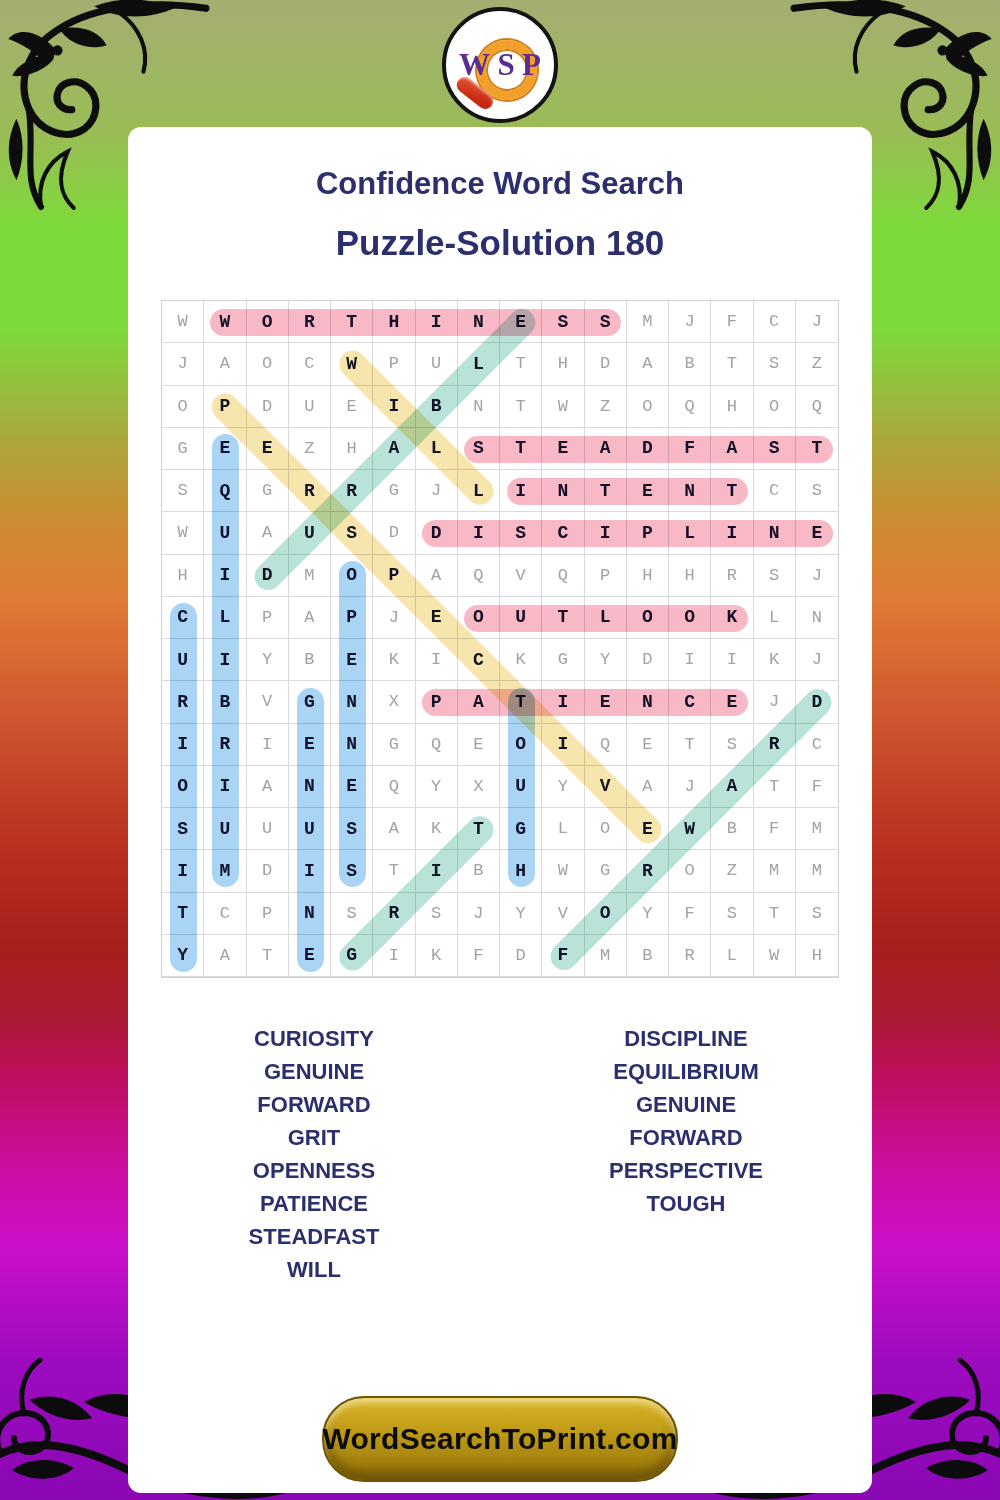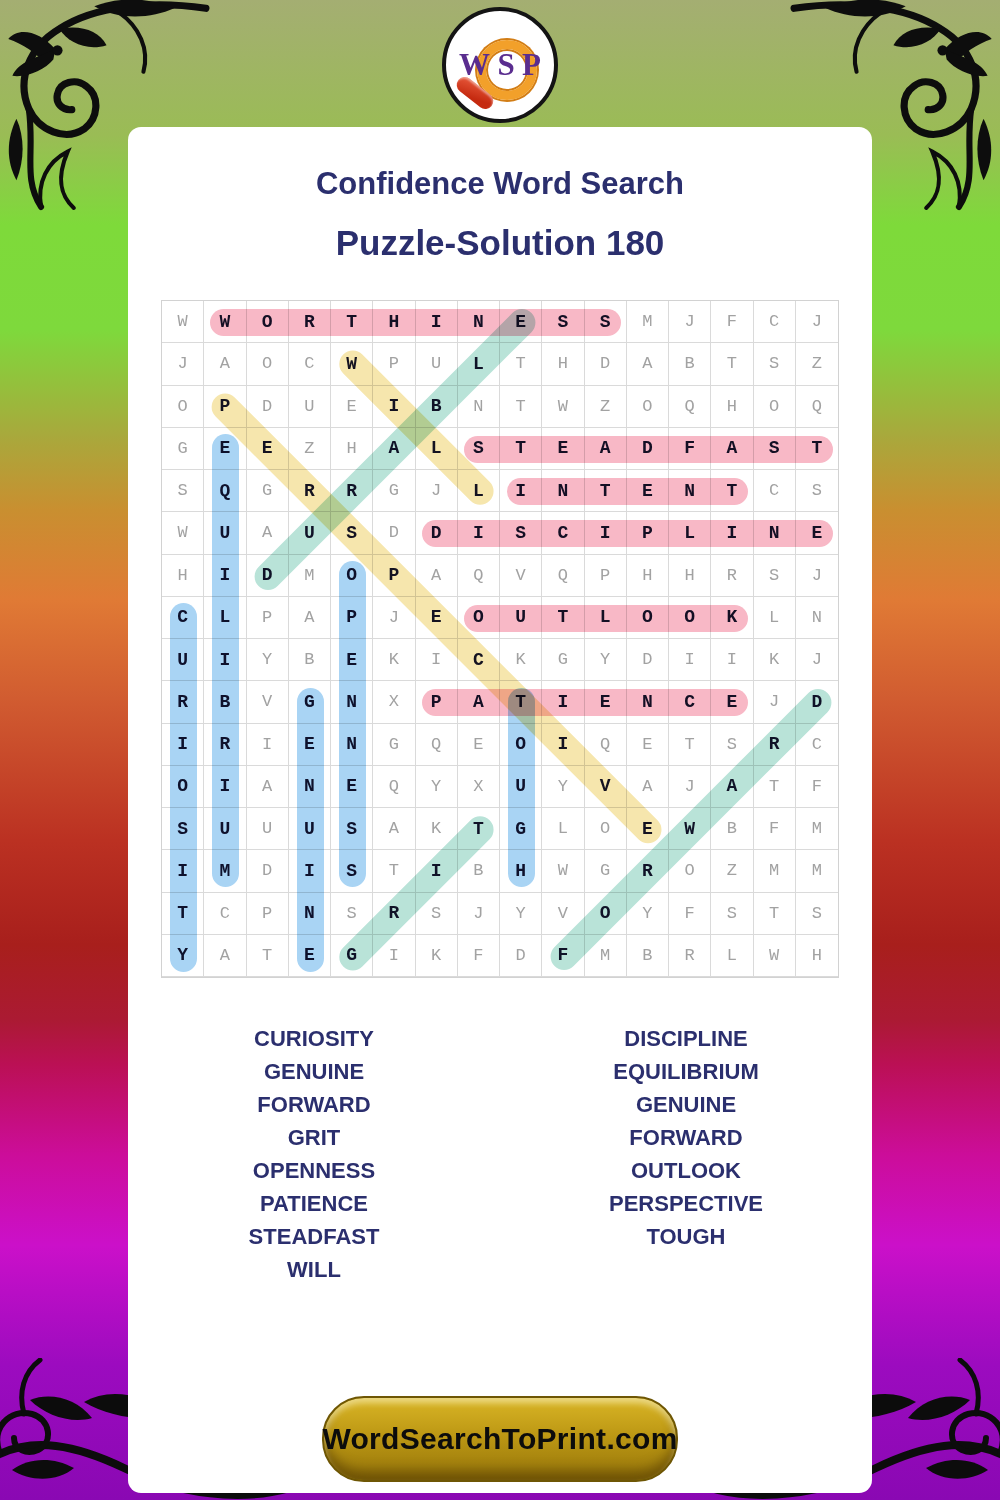--- a/index.html
+++ b/index.html
@@ -426,21 +426,20 @@
           <div>OPENNESS</div>
           <div>PATIENCE</div>
           <div>STEADFAST</div>
           <div>WILL</div>
         </div>
       <div class="word-col" id="words-right">
           <div>DISCIPLINE</div>
           <div>EQUILIBRIUM</div>
           <div>GENUINE</div>
           <div>FORWARD</div>
-          <div>OUTLOOK</div>
           <div>PERSPECTIVE</div>
           <div>TOUGH</div>
         </div>
     </div>
   </div>
 
   <div class="btn-outer">
     <div class="btn-gold">
       <span>WordSearchToPrint.com</span>
     </div>

